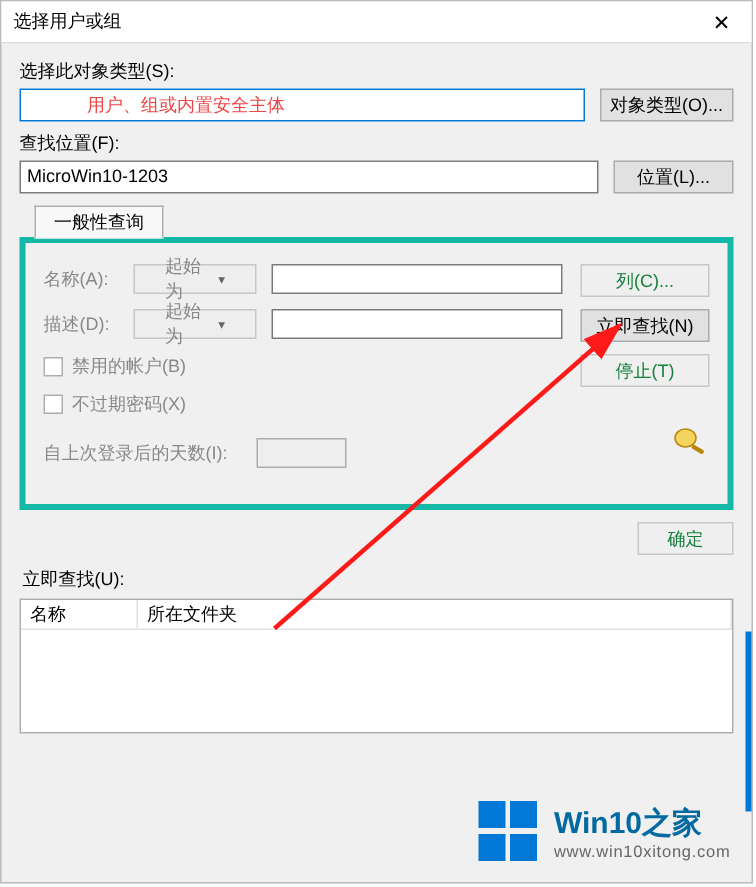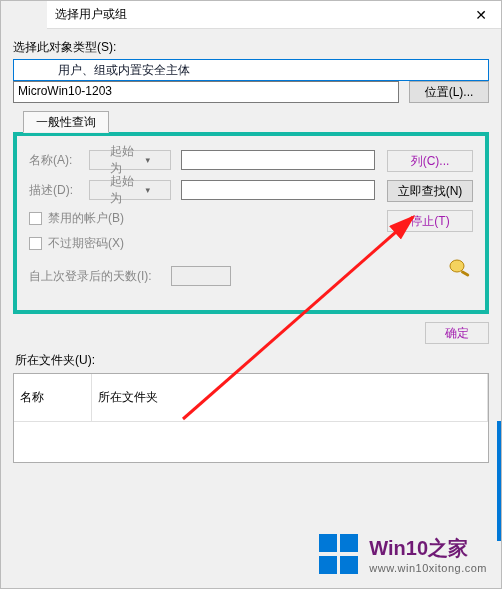--- a/index.html
+++ b/index.html
@@ -1,25 +1,25 @@
 <!DOCTYPE html>
 <html><head>
 <meta charset="utf-8">
 <style>
   * { box-sizing: border-box; font-family: "Microsoft YaHei", Tahoma, sans-serif; }
   body { margin: 0; width: 504px; height: 591px; background: #fff; position: relative; overflow: hidden; }
   .win { border: 1px solid #bbb; width: 502px; height: 589px; position: relative; background: #f0f0f0; }
-  .titlebar { display: flex; align-items: center; justify-content: space-between; height: 28px; padding: 0 0 0 8px; background: #fff; border-bottom: 1px solid #ddd; font-size: 12px; margin-left: 46px; }
+  .titlebar { display: flex; align-items: center; justify-content: space-between; height: 28px; padding: 0 0 0 8px; background: #fff; border-bottom: 1px solid #ddd; font-size: 12px; }
   .close { width: 40px; height: 28px; display: flex; align-items: center; justify-content: center; font-size: 14px; }
   .body { padding: 10px 12px 0 12px; font-size: 12px; color: #000; }
   .label { font-size: 12px; margin-bottom: 3px; }
   .tbox { border: 1px solid #7a7a7a; background: #fff; height: 22px; padding: 2px 4px; font-size: 12px; }
-  .tbox.blue { border: 1px solid #0078d7; color: #0f172a; padding-left: 44px; }
+  .tbox.blue { border: 1px solid #0078d7; color: #ef4444; padding-left: 44px; }
   .btn { height: 22px; border: 1px solid #adadad; background: #e1e1e1; font-size: 12px; padding: 0 6px; display: inline-flex; align-items: center; justify-content: center; min-width: 80px; white-space: nowrap; }
-  .btn.disabled { color: #a21caf; background: #efefef; border-color: #c7c7c7; }
+  .btn.disabled { color: #15803d; background: #efefef; border-color: #c7c7c7; }
   .mainrow { display: flex; align-items: flex-start; gap: 10px; }
   .leftinput { flex: 1; }
   .tabhdr { position: relative; height: 22px; margin-top: 8px; }
   .tab { position: absolute; top: 0; left: 10px; border: 1px solid #adadad; border-bottom: 1px solid #f0f0f0; background: #f8f8f8; height: 22px; padding: 2px 12px 0; z-index: 2; }
   .tabpanel { border: 4px solid #14b8a6; margin-top: -1px; padding: 14px 12px; display: flex; gap: 12px; }
   .fields { flex: 1; color: #888; }
   .frow { display: flex; align-items: center; margin-bottom: 10px; gap: 10px; }
   .flabel { width: 50px; font-size: 12px; }
   .combo { width: 82px; height: 20px; border: 1px solid #c7c7c7; background: #eee; display: inline-flex; align-items: center; justify-content: space-between; padding: 0 20px; font-size: 12px; }
   .combo .arr { font-size: 9px; color: #666; }
@@ -27,50 +27,52 @@
   .chk { display: flex; align-items: center; gap: 6px; margin: 8px 0; }
   .chkb { width: 13px; height: 13px; border: 1px solid #adadad; background: #fff; }
   .spin { width: 60px; height: 20px; border: 1px solid #adadad; background: #eee; }
   .sidebtns { width: 86px; display: flex; flex-direction: column; gap: 8px; align-items: stretch; }
   .sidebtns .btn { min-width: 0; width: 86px; }
   .searchicon { align-self: flex-end; margin-top: 18px; width: 26px; height: 20px; }
   .okrow { display: flex; justify-content: flex-end; gap: 25px; padding: 8px 0; }
   .reslabel { font-size: 12px; margin: 0 0 4px 2px; }
   .table { border: 1px solid #adadad; background: #fff; height: 90px; }
   .thead { display: flex; border-bottom: 1px solid #e0e0e0; background: #fff; }
-  .th { border-right: 1px solid #e0e0e0; padding: 15px 6px; font-size: 12px; }
+  .th { border-right: 1px solid #e0e0e0; padding: 1px 6px; font-size: 12px; }
   .th1 { width: 78px; }
   .th2 { flex: 1; }
   .arrow { position: absolute; pointer-events: none; z-index: 5; }
   .watermark { position: absolute; right: 14px; bottom: 14px; display: flex; align-items: center; gap: 10px; }
   .logo { display: flex; flex-wrap: wrap; width: 40px; height: 40px; gap: 3px; }
   .logo div { width: 18px; height: 18px; background: #0078d7; }
-  .wm-text .big { font-size: 20px; font-weight: 600; color: #701a75; }
+  .wm-text .big { font-size: 20px; font-weight: 600; color: #0369a1; }
   .wm-text .small { font-size: 11px; color: #666; letter-spacing: 0.5px; }
   .rstripe { position: absolute; right: 0; top: 420px; width: 4px; height: 120px; background: #0078d7; }
 </style>
 </head>
 <body>
 
 <div class="win">
 
   <div class="titlebar">
     <span>选择用户或组</span>
     <div class="close">
       <span>✕</span>
     </div>
   </div>
 
   <div class="body">
 
     <div class="label">选择此对象类型(S):</div>
     <div class="mainrow">
       <div class="leftinput tbox blue">用户、组或内置安全主体</div>
+      <button class="btn">对象类型(O)...</button>
     </div>
 
+    <div class="label" style="margin-top:6px">查找位置(F):</div>
     <div class="mainrow">
       <div class="leftinput tbox">MicroWin10-1203</div>
       <button class="btn">位置(L)...</button>
     </div>
 
     <div class="tabhdr">
       <div class="tab">一般性查询</div>
     </div>
     <div class="tabpanel">
 
@@ -114,21 +116,21 @@
           <rect x="15" y="12" width="9" height="3" rx="1.5" fill="#b8860b" transform="rotate(30 15 12)"></rect>
         </svg>
       </div>
 
     </div>
 
     <div class="okrow">
       <button class="btn disabled" style="min-width:64px">确定</button>
     </div>
 
-    <div class="reslabel">所在文件夹(U):</div>
+    <div class="reslabel">立即查找(U):</div>
     <div class="table">
       <div class="thead">
         <div class="th th1">名称</div>
         <div class="th th2">所在文件夹</div>
       </div>
     </div>
 
   </div>
 
   <svg class="arrow" width="502" height="500" style="left:0;top:0">

